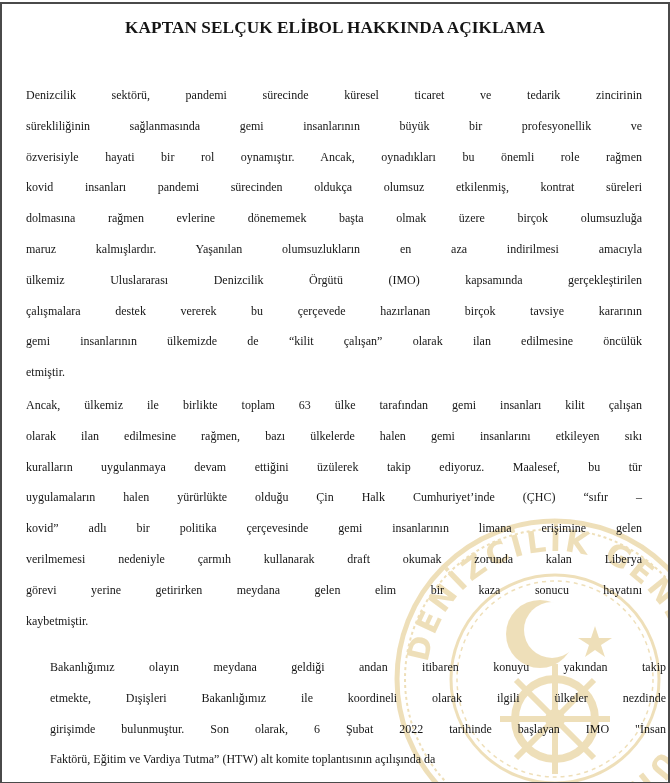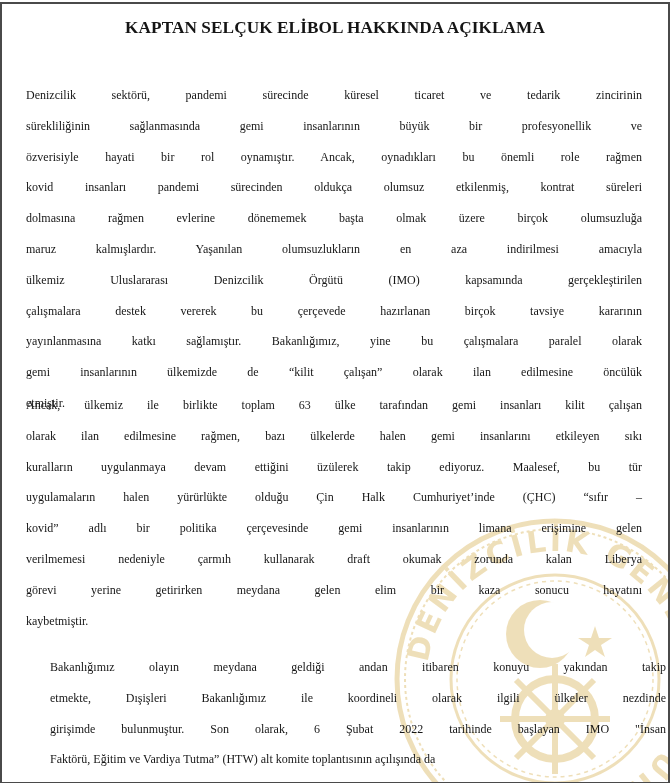--- a/index.html
+++ b/index.html
@@ -64,21 +64,20 @@
 
   <div class="para" style="top:76px;">
     <span class="line">Denizcilik sektörü, pandemi sürecinde küresel ticaret ve tedarik zincirinin</span>
     <span class="line">sürekliliğinin sağlanmasında gemi insanlarının büyük bir profesyonellik ve</span>
     <span class="line">özverisiyle hayati bir rol oynamıştır. Ancak, oynadıkları bu önemli role rağmen</span>
     <span class="line">kovid insanları pandemi sürecinden oldukça olumsuz etkilenmiş, kontrat süreleri</span>
     <span class="line">dolmasına rağmen evlerine dönememek başta olmak üzere birçok olumsuzluğa</span>
     <span class="line">maruz kalmışlardır. Yaşanılan olumsuzlukların en aza indirilmesi amacıyla</span>
     <span class="line">ülkemiz Uluslararası Denizcilik Örgütü (IMO) kapsamında gerçekleştirilen</span>
     <span class="line">çalışmalara destek vererek bu çerçevede hazırlanan birçok tavsiye kararının</span>
-    <span class="line">yayınlanmasına katkı sağlamıştır. Bakanlığımız, yine bu çalışmalara paralel olarak</span>
     <span class="line">gemi insanlarının ülkemizde de “kilit çalışan” olarak ilan edilmesine öncülük</span>
     <span class="line last">etmiştir.</span>
   </div>
 
   <div class="para" style="top:386px;">
     <span class="line">Ancak, ülkemiz ile birlikte toplam 63 ülke tarafından gemi insanları kilit çalışan</span>
     <span class="line">olarak ilan edilmesine rağmen, bazı ülkelerde halen gemi insanlarını etkileyen sıkı</span>
     <span class="line">kuralların uygulanmaya devam ettiğini üzülerek takip ediyoruz. Maalesef, bu tür</span>
     <span class="line">uygulamaların halen yürürlükte olduğu Çin Halk Cumhuriyet’inde (ÇHC) “sıfır –</span>
     <span class="line">kovid” adlı bir politika çerçevesinde gemi insanlarının limana erişimine gelen</span>

